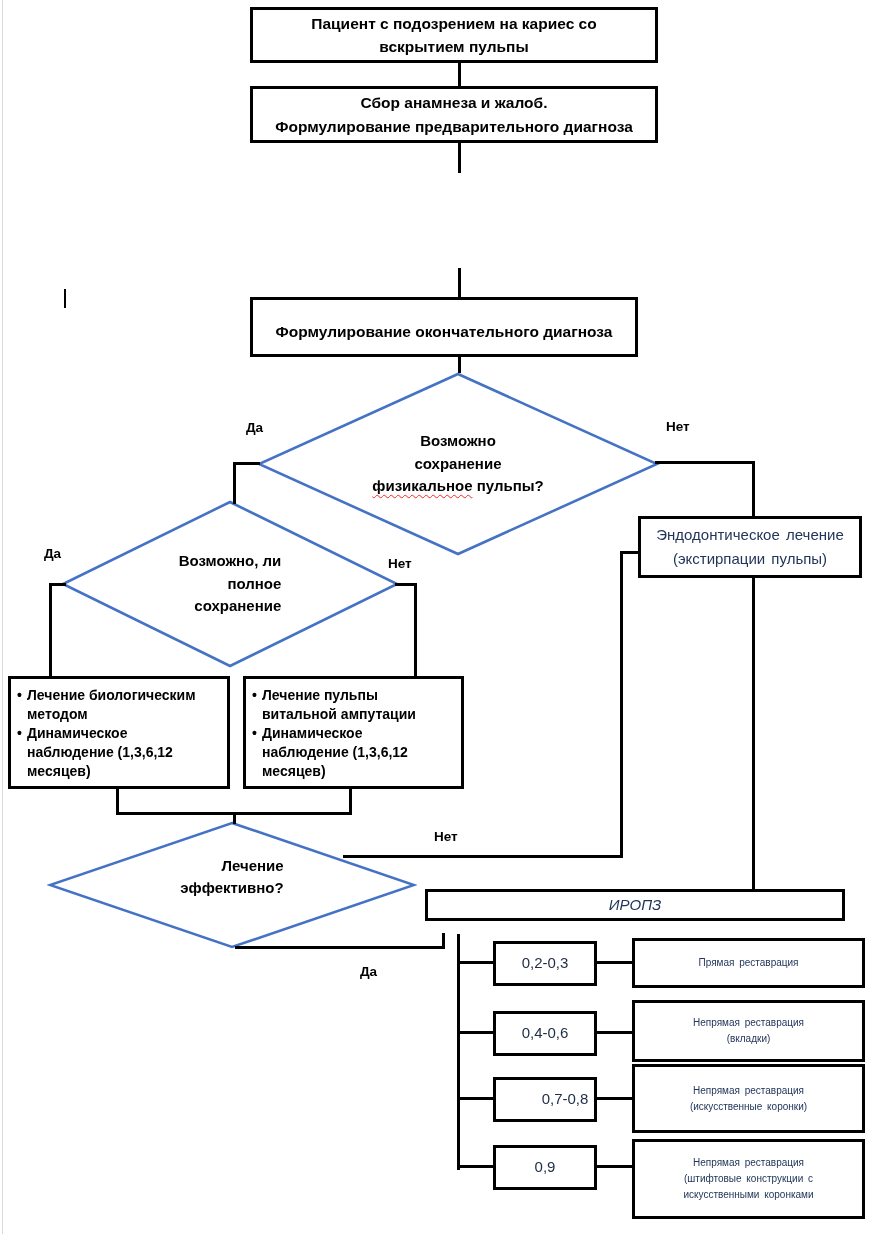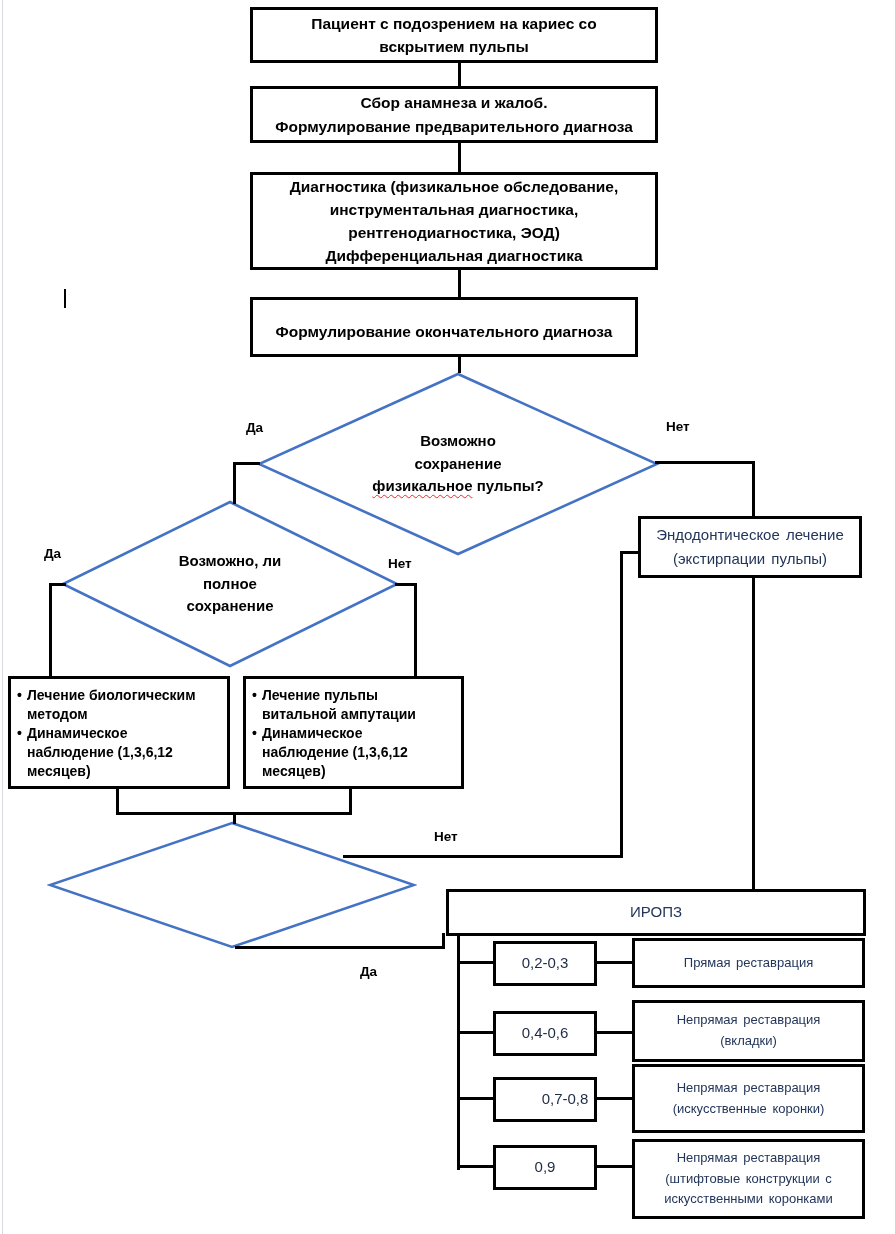--- a/index.html
+++ b/index.html
@@ -11,35 +11,35 @@
   
   .ln{position:absolute;background:#000;}
   
   .box{
     position:absolute;border:3px solid #000;background:#fff;box-sizing:border-box;
     display:flex;align-items:center;justify-content:center;text-align:center;
     font-weight:700;font-size:15.5px;line-height:1.5;color:#000;white-space:pre-line;
   }
   .box.topalign{align-items:flex-start;padding-top:20px;}
   .box.navy{font-weight:400;color:#23365a;font-size:15px;line-height:1.6;word-spacing:2px;}
-  .box.navysm{font-weight:400;color:#23365a;font-size:13px;line-height:1.6;word-spacing:2px;}
+  .box.navysm{font-weight:400;color:#23365a;font-size:10px;line-height:1.6;word-spacing:2px;}
   .box.num{font-weight:400;color:#1e2c44;font-size:15px;}
   .box.iropz{font-weight:500;color:#23365a;font-size:15px;}
   .bbox{
     position:absolute;border:3px solid #000;background:#fff;box-sizing:border-box;
     padding:7px 4px 4px 6px;font-weight:700;font-size:14px;line-height:1.35;color:#000;
   }
   .brow{display:flex;text-align:left;}
   .bmark{flex:0 0 10px;}
   .btxt{white-space:pre-line;}
   
   .dia{position:absolute;}
   .dtext{
     position:absolute;display:flex;flex-direction:column;align-items:center;justify-content:center;
-    text-align:center;font-weight:700;font-size:15px;line-height:1.5;color:#000;
+    text-align:right;font-weight:700;font-size:15px;line-height:1.5;color:#000;
   }
   .squiggle{
     text-decoration-line:underline;text-decoration-style:wavy;
     text-decoration-color:#ff2222;text-decoration-thickness:1px;text-underline-offset:3px;
   }
   .lbl{position:absolute;font-weight:700;font-size:13.5px;color:#000;}
   .cursor{position:absolute;width:2px;background:#000;}
 </style>
 </head>
 <body>
@@ -97,24 +97,20 @@
   <div class="ln" style="left:597px;top:1031px;width:37px;height:3px;"></div>
   <div class="ln" style="left:597px;top:1097px;width:37px;height:3px;"></div>
   <div class="ln" style="left:597px;top:1165px;width:37px;height:3px;"></div>
 
   <div class="box" style="left:250px;top:7px;width:408px;height:56px;">Пациент с подозрением на кариес со
 вскрытием пульпы</div>
 
   <div class="box" style="left:250px;top:86px;width:408px;height:57px;">Сбор анамнеза и жалоб.
 Формулирование предварительного диагноза</div>
 
-  <div class="box" style="left:250px;top:172px;width:408px;height:98px;">Диагностика (физикальное обследование,
-инструментальная диагностика,
-рентгенодиагностика, ЭОД)
-Дифференциальная диагностика</div>
 
   <div class="box topalign" style="left:250px;top:297px;width:388px;height:60px;">Формулирование окончательного диагноза</div>
 
   <div class="box navy" style="left:638px;top:516px;width:224px;height:62px;">Эндодонтическое лечение
 (экстирпации пульпы)</div>
 
   <div class="bbox" style="left:8px;top:676px;width:222px;height:113px;">
     <div class="brow">
       <span class="bmark">•</span>
       <span class="btxt">Лечение биологическим
@@ -145,29 +141,31 @@
   <div class="dtext" style="left:256px;top:371px;width:404px;height:186px;">
     <span>Возможно</span>
     <span>сохранение</span>
     <span><span class="squiggle">физикальное</span><span> пульпы?</span></span>
   </div>
 
   <div class="dtext" style="left:60px;top:499px;width:340px;height:170px;white-space:pre-line;">Возможно, ли
 полное
 сохранение</div>
 
+  <div class="dtext" style="left:47px;top:812px;width:370px;height:130px;white-space:pre-line;">Лечение
+эффективно?</div>
 
   <div class="lbl" style="left:246px;top:420px;">Да</div>
   <div class="lbl" style="left:666px;top:419px;">Нет</div>
   <div class="lbl" style="left:44px;top:546px;">Да</div>
   <div class="lbl" style="left:388px;top:556px;">Нет</div>
   <div class="lbl" style="left:434px;top:829px;">Нет</div>
   <div class="lbl" style="left:360px;top:964px;">Да</div>
 
-  <div class="box iropz" style="left:446px;top:889px;width:420px;height:47px;">ИРОПЗ</div>
+  <div class="box iropz" style="left:425px;top:889px;width:420px;height:32px;font-style:italic;">ИРОПЗ</div>
 
   <div class="box num" style="left:493px;top:941px;width:104px;height:45px;">0,2-0,3</div>
   <div class="box num" style="left:493px;top:1011px;width:104px;height:45px;">0,4-0,6</div>
   <div class="box num" style="left:493px;top:1077px;width:104px;height:45px;padding-left:40px;">0,7-0,8</div>
   <div class="box num" style="left:493px;top:1145px;width:104px;height:45px;">0,9</div>
 
   <div class="box navysm" style="left:632px;top:938px;width:233px;height:50px;">Прямая  реставрация</div>
   <div class="box navysm" style="left:632px;top:1000px;width:233px;height:62px;">Непрямая реставрация
 (вкладки)</div>
   <div class="box navysm" style="left:632px;top:1064px;width:233px;height:69px;">Непрямая реставрация

